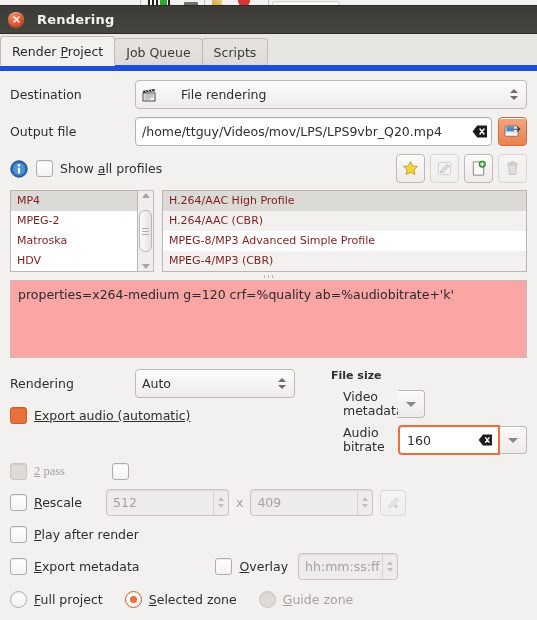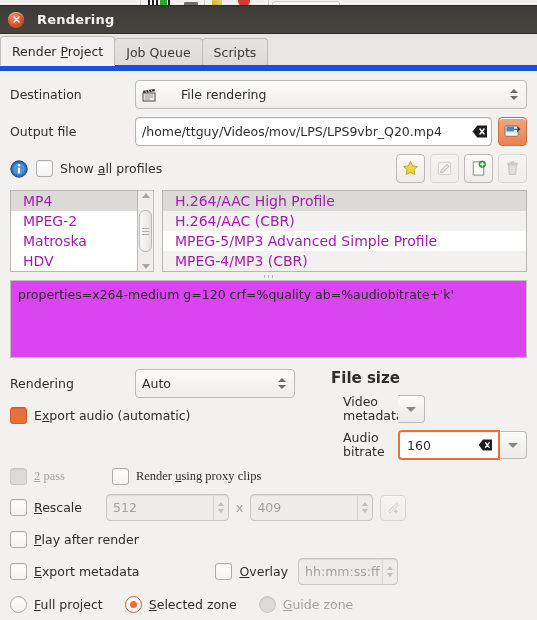--- a/index.html
+++ b/index.html
@@ -178,22 +178,22 @@
   
   .lists { display: flex; height: 82px; }
   .listbox {
     border: 1px solid #b9b5b0;
     background: #fff;
     overflow: hidden;
     display: flex; flex-direction: column;
   }
   .litem {
     height: 20.5px; line-height: 20.5px;
-    padding-left: 12px;
-    font-size: 14px; color: #a21caf;
+    padding-left: 6px;
+    font-size: 11px; color: #7f1d1d;
     white-space: nowrap; overflow: hidden;
     cursor: pointer;
   }
   .litem.odd  { background: #f2f1f0; }
   .litem.even { background: #ffffff; }
   .litem.sel  { background: #dcdad7; }
 
   .vscroll {
     width: 15px; flex: none;
     background: #f0eeec;
@@ -215,21 +215,21 @@
   .sc-ar-up { width:0;height:0;border-left:4px solid transparent;border-right:4px solid transparent;border-bottom:5px solid #a8a49f;}
   .sc-ar-dn { width:0;height:0;border-left:4px solid transparent;border-right:4px solid transparent;border-top:5px solid #a8a49f;}
 
   .splitgrip {
     height: 8px; display:flex;align-items:center;justify-content:center;
   }
   .splitgrip span { display:block; width:1px;height:3px;background:#b8b4af;margin:0 1.5px;}
 
   .propbox {
     border: 1px solid #c2beb9;
-    background: #d946ef;
+    background: #fca5a5;
     height: 64px;
     padding: 6px 7px;
     font-size: 12.5px;
     color: #2b2b2b;
     overflow: hidden;
   }
 
   
   .spinbox {
     height: 25px;
@@ -270,21 +270,21 @@
     width: 26px; height: 26px;
     border: 1px solid #bdb9b4; border-left: none;
     border-radius: 0 4px 4px 0;
     background: linear-gradient(to bottom,#fbfaf9,#edebe9);
     display:flex;align-items:center;justify-content:center;
     cursor: pointer;
     box-shadow: inset 0 1px 0 #fff;
   }
   .qdrop .ar { width:0;height:0;border-left:5px solid transparent;border-right:5px solid transparent;border-top:5px solid #8a8782;}
 
-  .seclbl { font-weight: bold; font-size: 15px; color: #2e2e2e;}
+  .seclbl { font-weight: bold; font-size: 11px; color: #2e2e2e;}
 </style>
 </head>
 <body>
 
 <div class="bg-strip">
   <div class="bgline" style="left:140px;"></div>
   <div class="bgline" style="left:204px;"></div>
   <div class="bgline" style="left:268px;"></div>
   <div class="bg-ico" style="left:148px;width:22px;height:7px;background:repeating-linear-gradient(90deg,#1d1d1d 0 2px,#fff 2px 4px);"></div>
   <div class="bg-ico" style="left:160px;width:7px;height:7px;background:#2faa2f;"></div>
@@ -413,21 +413,21 @@
         <i class="sc-ar-up"></i>
         <div class="vthumb">
             <i class="grip"></i>
           </div>
         <i class="sc-ar-dn"></i>
       </div>
       <div style="width:8px;"></div>
       <div class="listbox" style="flex:1 1 auto;">
         <div class="litem sel">H.264/AAC High Profile</div>
         <div class="litem odd">H.264/AAC (CBR)</div>
-        <div class="litem even">MPEG-5/MP3 Advanced Simple Profile</div>
+        <div class="litem even">MPEG-8/MP3 Advanced Simple Profile</div>
         <div class="litem odd">MPEG-4/MP3 (CBR)</div>
       </div>
     </div>
 
     <div class="splitgrip">
       <span></span>
         <span></span>
         <span></span>
     </div>
 
@@ -443,21 +443,21 @@
           <div class="combo" style="width:148px;">
             <span class="val">Auto</span>
             <span class="spin-arrows">
               <i class="ar-up"></i>
                 <i class="ar-dn"></i>
             </span>
           </div>
         </div>
 
 
-        <div class="row" style="margin-bottom:9px;">
+        <div class="row" style="margin-bottom:9px;text-decoration:underline;">
           <span class="cb filled"></span>
           <span class="cb-lbl">E<u>x</u>port audio (automatic)</span>
         </div>
       </div>
 
       <div style="flex:1 1 auto; padding-left:6px;">
         <div class="seclbl" style="margin-bottom:8px;">File size</div>
 
         <div class="row" style="margin-bottom:7px; padding-left:12px;">
           <div class="lbl" style="width:55px; line-height:14px;">
@@ -492,21 +492,20 @@
           </div>
         </div>
       </div>
     </div>
 
     <div class="row" style="margin-top:8px;font-family:Liberation Serif, serif;">
       <span class="cb dis"></span>
       <span class="cb-lbl dim"><u>2</u> pass</span>
       <span style="width:47px;"></span>
       <span class="cb"></span>
-      <span class="cb-lbl">Render <u>u</u>sing proxy clips</span>
     </div>
 
     <div class="row" style="margin-top:9px;">
       <span class="cb"></span>
       <span class="cb-lbl" style="width:72px;"><u>R</u>escale</span>
       <div class="spinbox dis" style="width:115px;">
         <span class="val">512</span>
         <span class="spin-col">
           <i class="sm-up sm-dim"></i>
             <i class="sm-dn sm-dim"></i>

